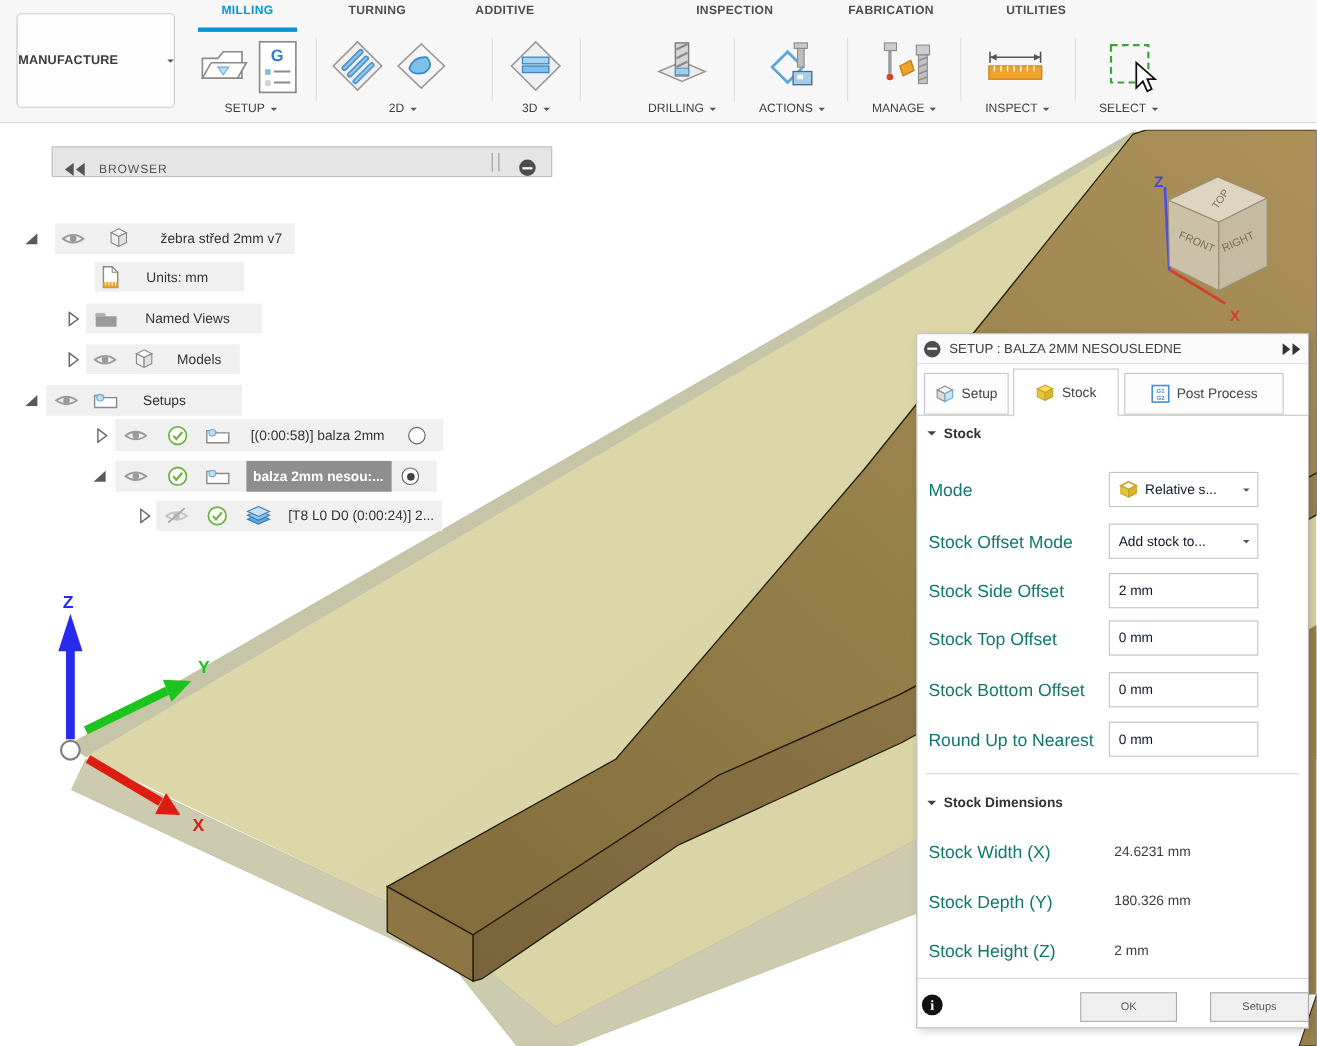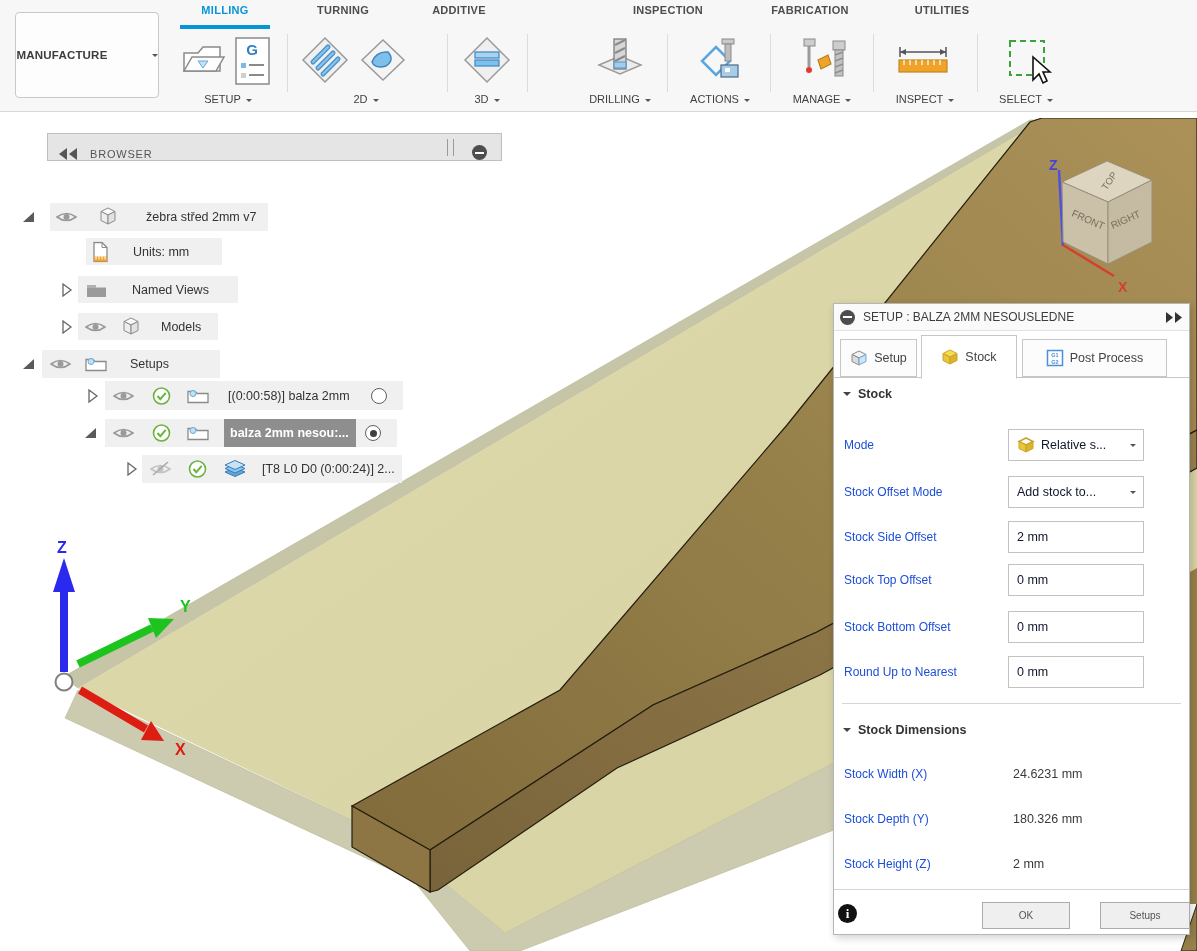--- a/index.html
+++ b/index.html
@@ -44,21 +44,21 @@
   .dlg-titlebar { position:absolute; left:0; top:0; right:0; height:27px; background:#fafafa; border-bottom:1px solid #e2e2e2; display:flex; align-items:center; }
   .dlg-minus { width:15px; height:15px; background:#4d4d4d; border-radius:50%; margin-left:6px; position:relative; cursor:pointer; flex:none; }
   .dlg-minus::after { content:""; position:absolute; left:3px; top:6.5px; width:9px; height:2px; background:#fff; }
   .dlg-title { font-size:12px; color:#3d3d3d; margin-left:8px; white-space:nowrap; }
   .dlg-expand { position:absolute; right:6px; top:8px; display:flex; cursor:pointer; }
   .tabstrip { position:absolute; left:0; top:29px; right:0; height:45px; border-bottom:1px solid #c6c6c6; background:#fff; }
   .dtab { position:absolute; top:6px; height:38px; background:#fcfcfc; border:1px solid #c6c6c6; display:flex; align-items:center; justify-content:center; gap:6px; font-size:12.5px; color:#444; cursor:pointer; }
   .dtab.active { top:2px; height:44px; background:#fff; border-bottom:1px solid #fff; z-index:2; }
   .sect-hdr { position:absolute; left:9px; font-size:12.5px; font-weight:bold; color:#333; }
   .sect-tri { display:inline-block; width:0; height:0; border:4.5px solid transparent; border-top-color:#444; margin-right:7px; position:relative; top:2px; }
-  .frow-label { position:absolute; left:10px; font-size:12px; color:#1d4ed8; white-space:nowrap; }
+  .frow-label { position:absolute; left:10px; font-size:16px; color:#0f766e; white-space:nowrap; }
   .ffield { position:absolute; left:174px; width:136px; height:32px; border:1px solid #c2c2c2; background:#fff; font-size:12.5px; color:#0f172a; display:flex; align-items:center; padding-left:8px; cursor:text; }
   .fdrop { cursor:pointer; }
   .fdrop .caret { position:absolute; right:7px; top:14px; margin:0; }
   .fval { position:absolute; left:179px; font-size:12.5px; color:#3a3a3a; white-space:nowrap; }
   .dsep { position:absolute; left:8px; right:8px; height:1px; background:#d4d4d4; }
   .dlg-btn { position:absolute; height:27px; background:#efefef; border:1px solid #ababab; font-size:10px; color:#555; display:flex; align-items:center; justify-content:center; cursor:pointer; }
   .info-btn { position:absolute; left:4px; width:19px; height:19px; background:#111; color:#fff; border-radius:50%; font-size:13px; font-weight:bold; font-family:"Liberation Serif", serif; display:flex; align-items:center; justify-content:center; cursor:pointer; }
 </style>
 </head>
 <body>

